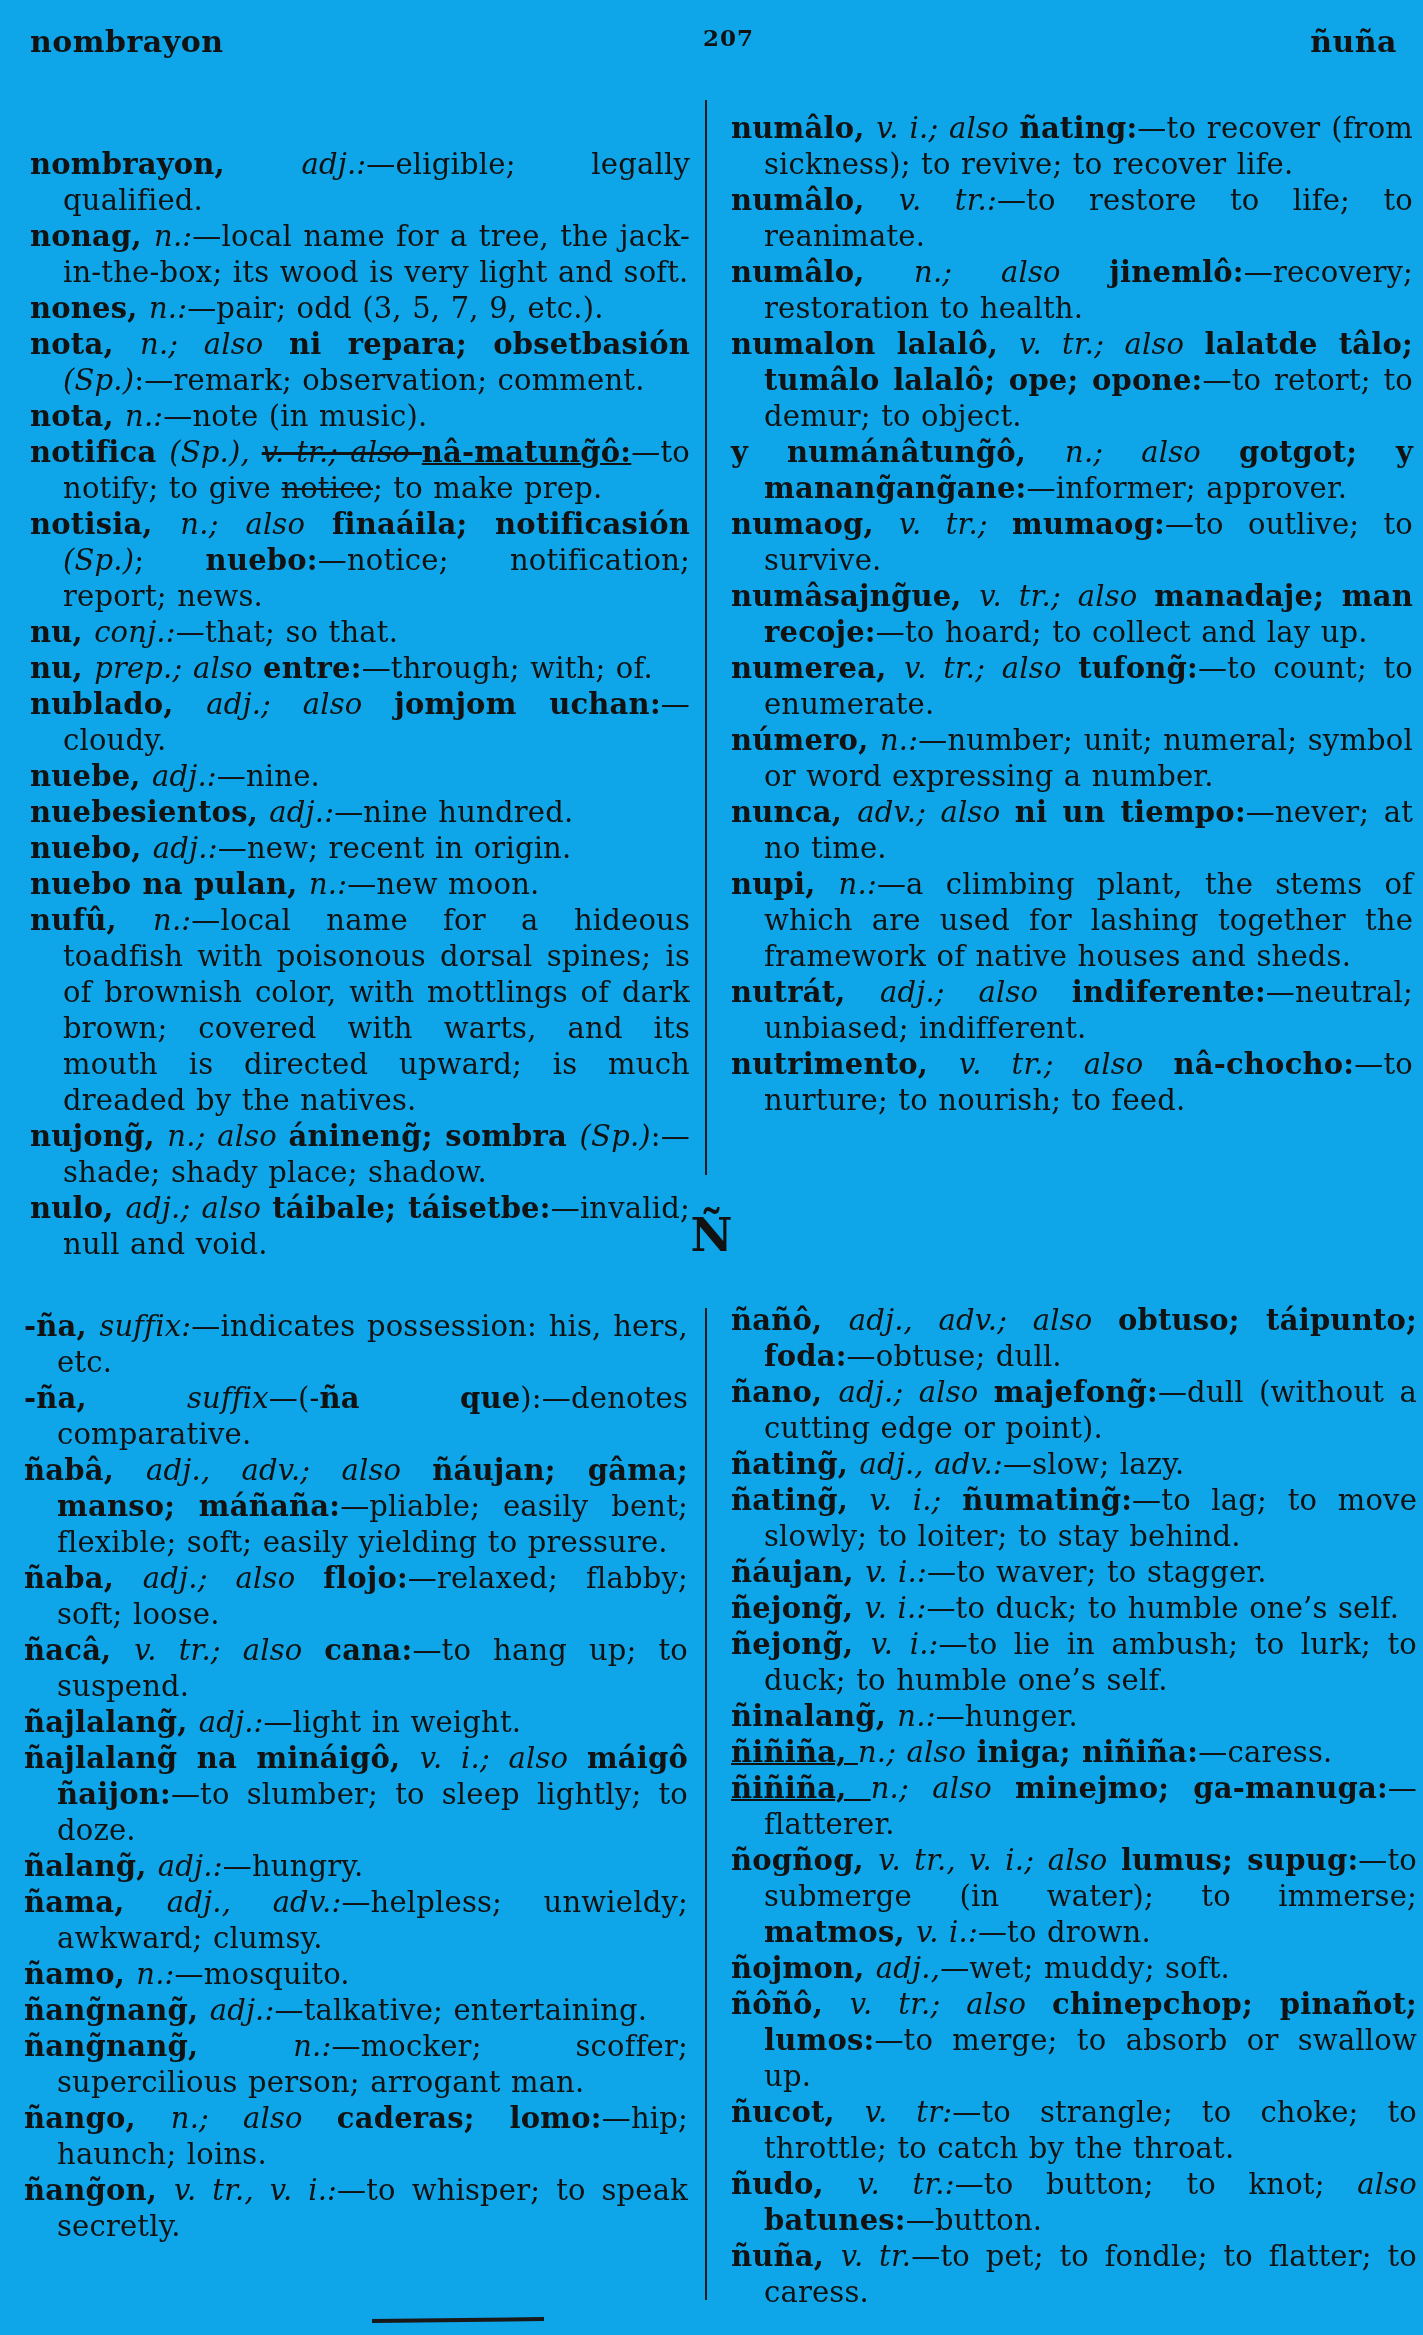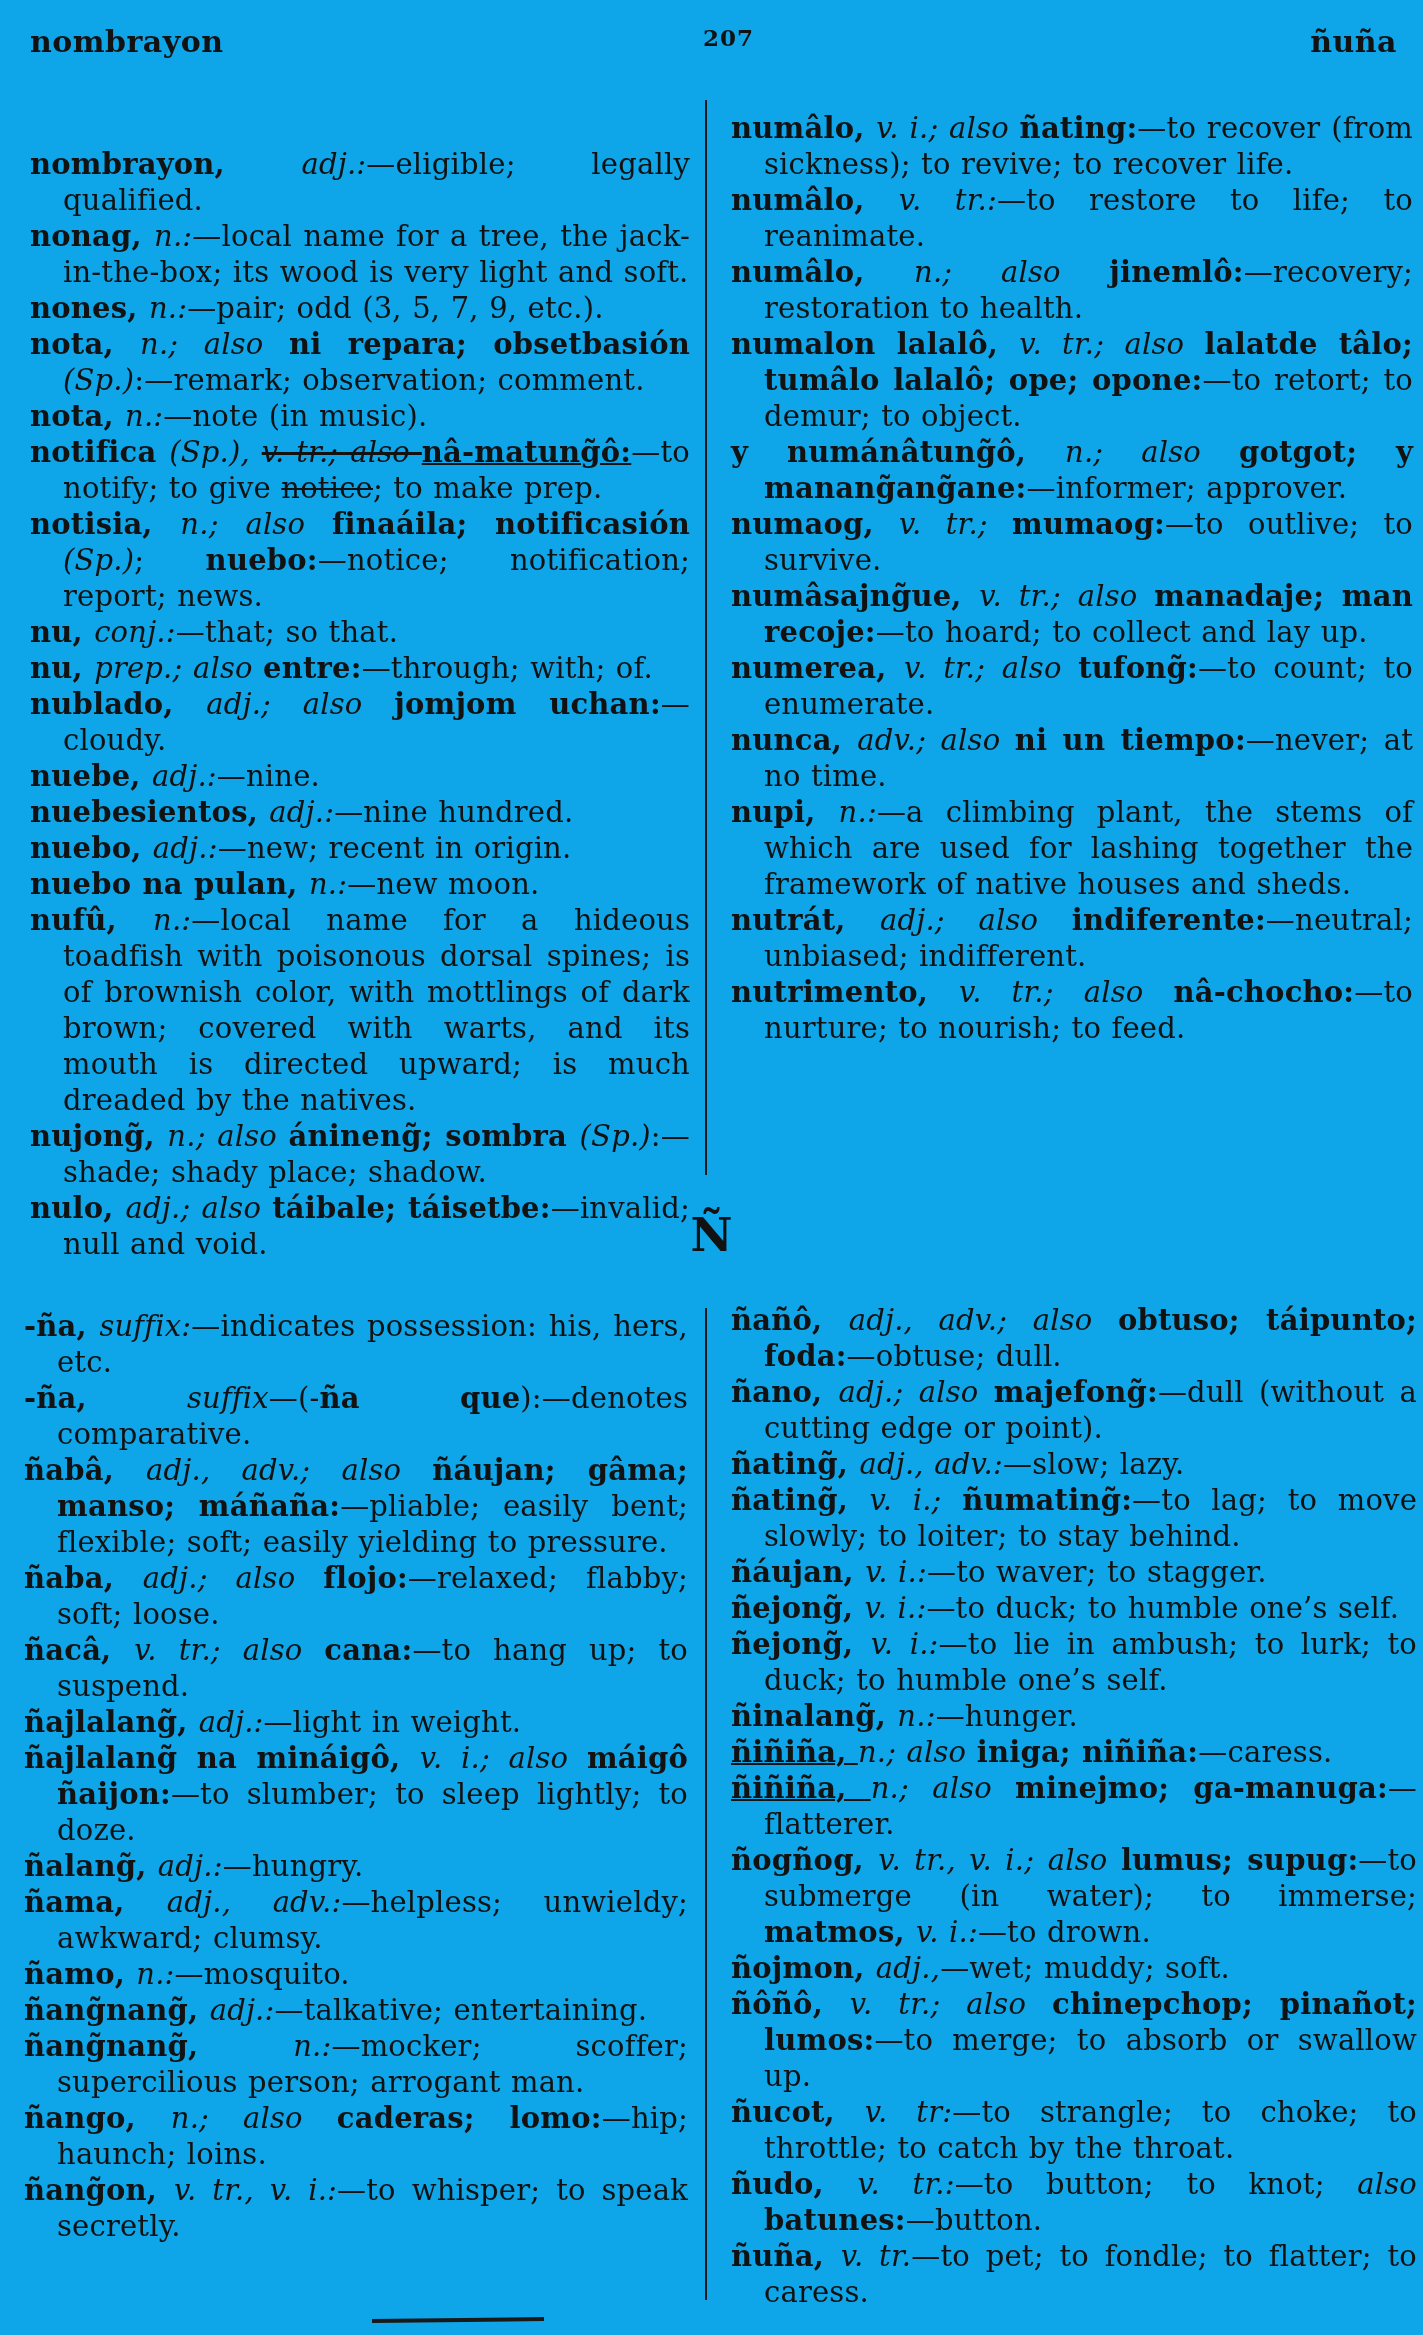--- a/index.html
+++ b/index.html
@@ -90,20 +90,21 @@
 
   <div class="column col-top-right">
       <p class="entry"><span class="s-b">numâlo, </span><span class="s-i">v. i.; also </span><span class="s-b">ñating:</span><span class="s-n">—to recover (from sickness); to revive; to recover life.</span></p>
       <p class="entry"><span class="s-b">numâlo, </span><span class="s-i">v. tr.:</span><span class="s-n">—to restore to life; to reanimate.</span></p>
       <p class="entry"><span class="s-b">numâlo, </span><span class="s-i">n.; also </span><span class="s-b">jinemlô:</span><span class="s-n">—recovery; restoration to health.</span></p>
       <p class="entry"><span class="s-b">numalon lalalô, </span><span class="s-i">v. tr.; also </span><span class="s-b">lalatde tâlo; tumâlo lalalô; ope; opone:</span><span class="s-n">—to retort; to demur; to object.</span></p>
       <p class="entry"><span class="s-b">y numánâtung̃ô, </span><span class="s-i">n.; also </span><span class="s-b">gotgot; y manang̃ang̃ane:</span><span class="s-n">—informer; approver.</span></p>
       <p class="entry"><span class="s-b">numaog, </span><span class="s-i">v. tr.; </span><span class="s-b">mumaog:</span><span class="s-n">—to outlive; to survive.</span></p>
       <p class="entry"><span class="s-b">numâsajng̃ue, </span><span class="s-i">v. tr.; also </span><span class="s-b">manadaje; man recoje:</span><span class="s-n">—to hoard; to collect and lay up.</span></p>
       <p class="entry"><span class="s-b">numerea, </span><span class="s-i">v. tr.; also </span><span class="s-b">tufong̃:</span><span class="s-n">—to count; to enumerate.</span></p>
+      <p class="entry"><span class="s-b">número, </span><span class="s-i">n.:</span><span class="s-n">—number; unit; numeral; symbol or word expressing a number.</span></p>
       <p class="entry"><span class="s-b">nunca, </span><span class="s-i">adv.; also </span><span class="s-b">ni un tiempo:</span><span class="s-n">—never; at no time.</span></p>
       <p class="entry"><span class="s-b">nupi, </span><span class="s-i">n.:</span><span class="s-n">—a climbing plant, the stems of which are used for lashing together the framework of native houses and sheds.</span></p>
       <p class="entry"><span class="s-b">nutrát, </span><span class="s-i">adj.; also </span><span class="s-b">indiferente:</span><span class="s-n">—neutral; unbiased; indifferent.</span></p>
       <p class="entry"><span class="s-b">nutrimento, </span><span class="s-i">v. tr.; also </span><span class="s-b">nâ-chocho:</span><span class="s-n">—to nurture; to nourish; to feed.</span></p>
     </div>
 
   <div class="section-letter">Ñ</div>
 
   <div class="divider-rule rule-bottom"></div>
 

